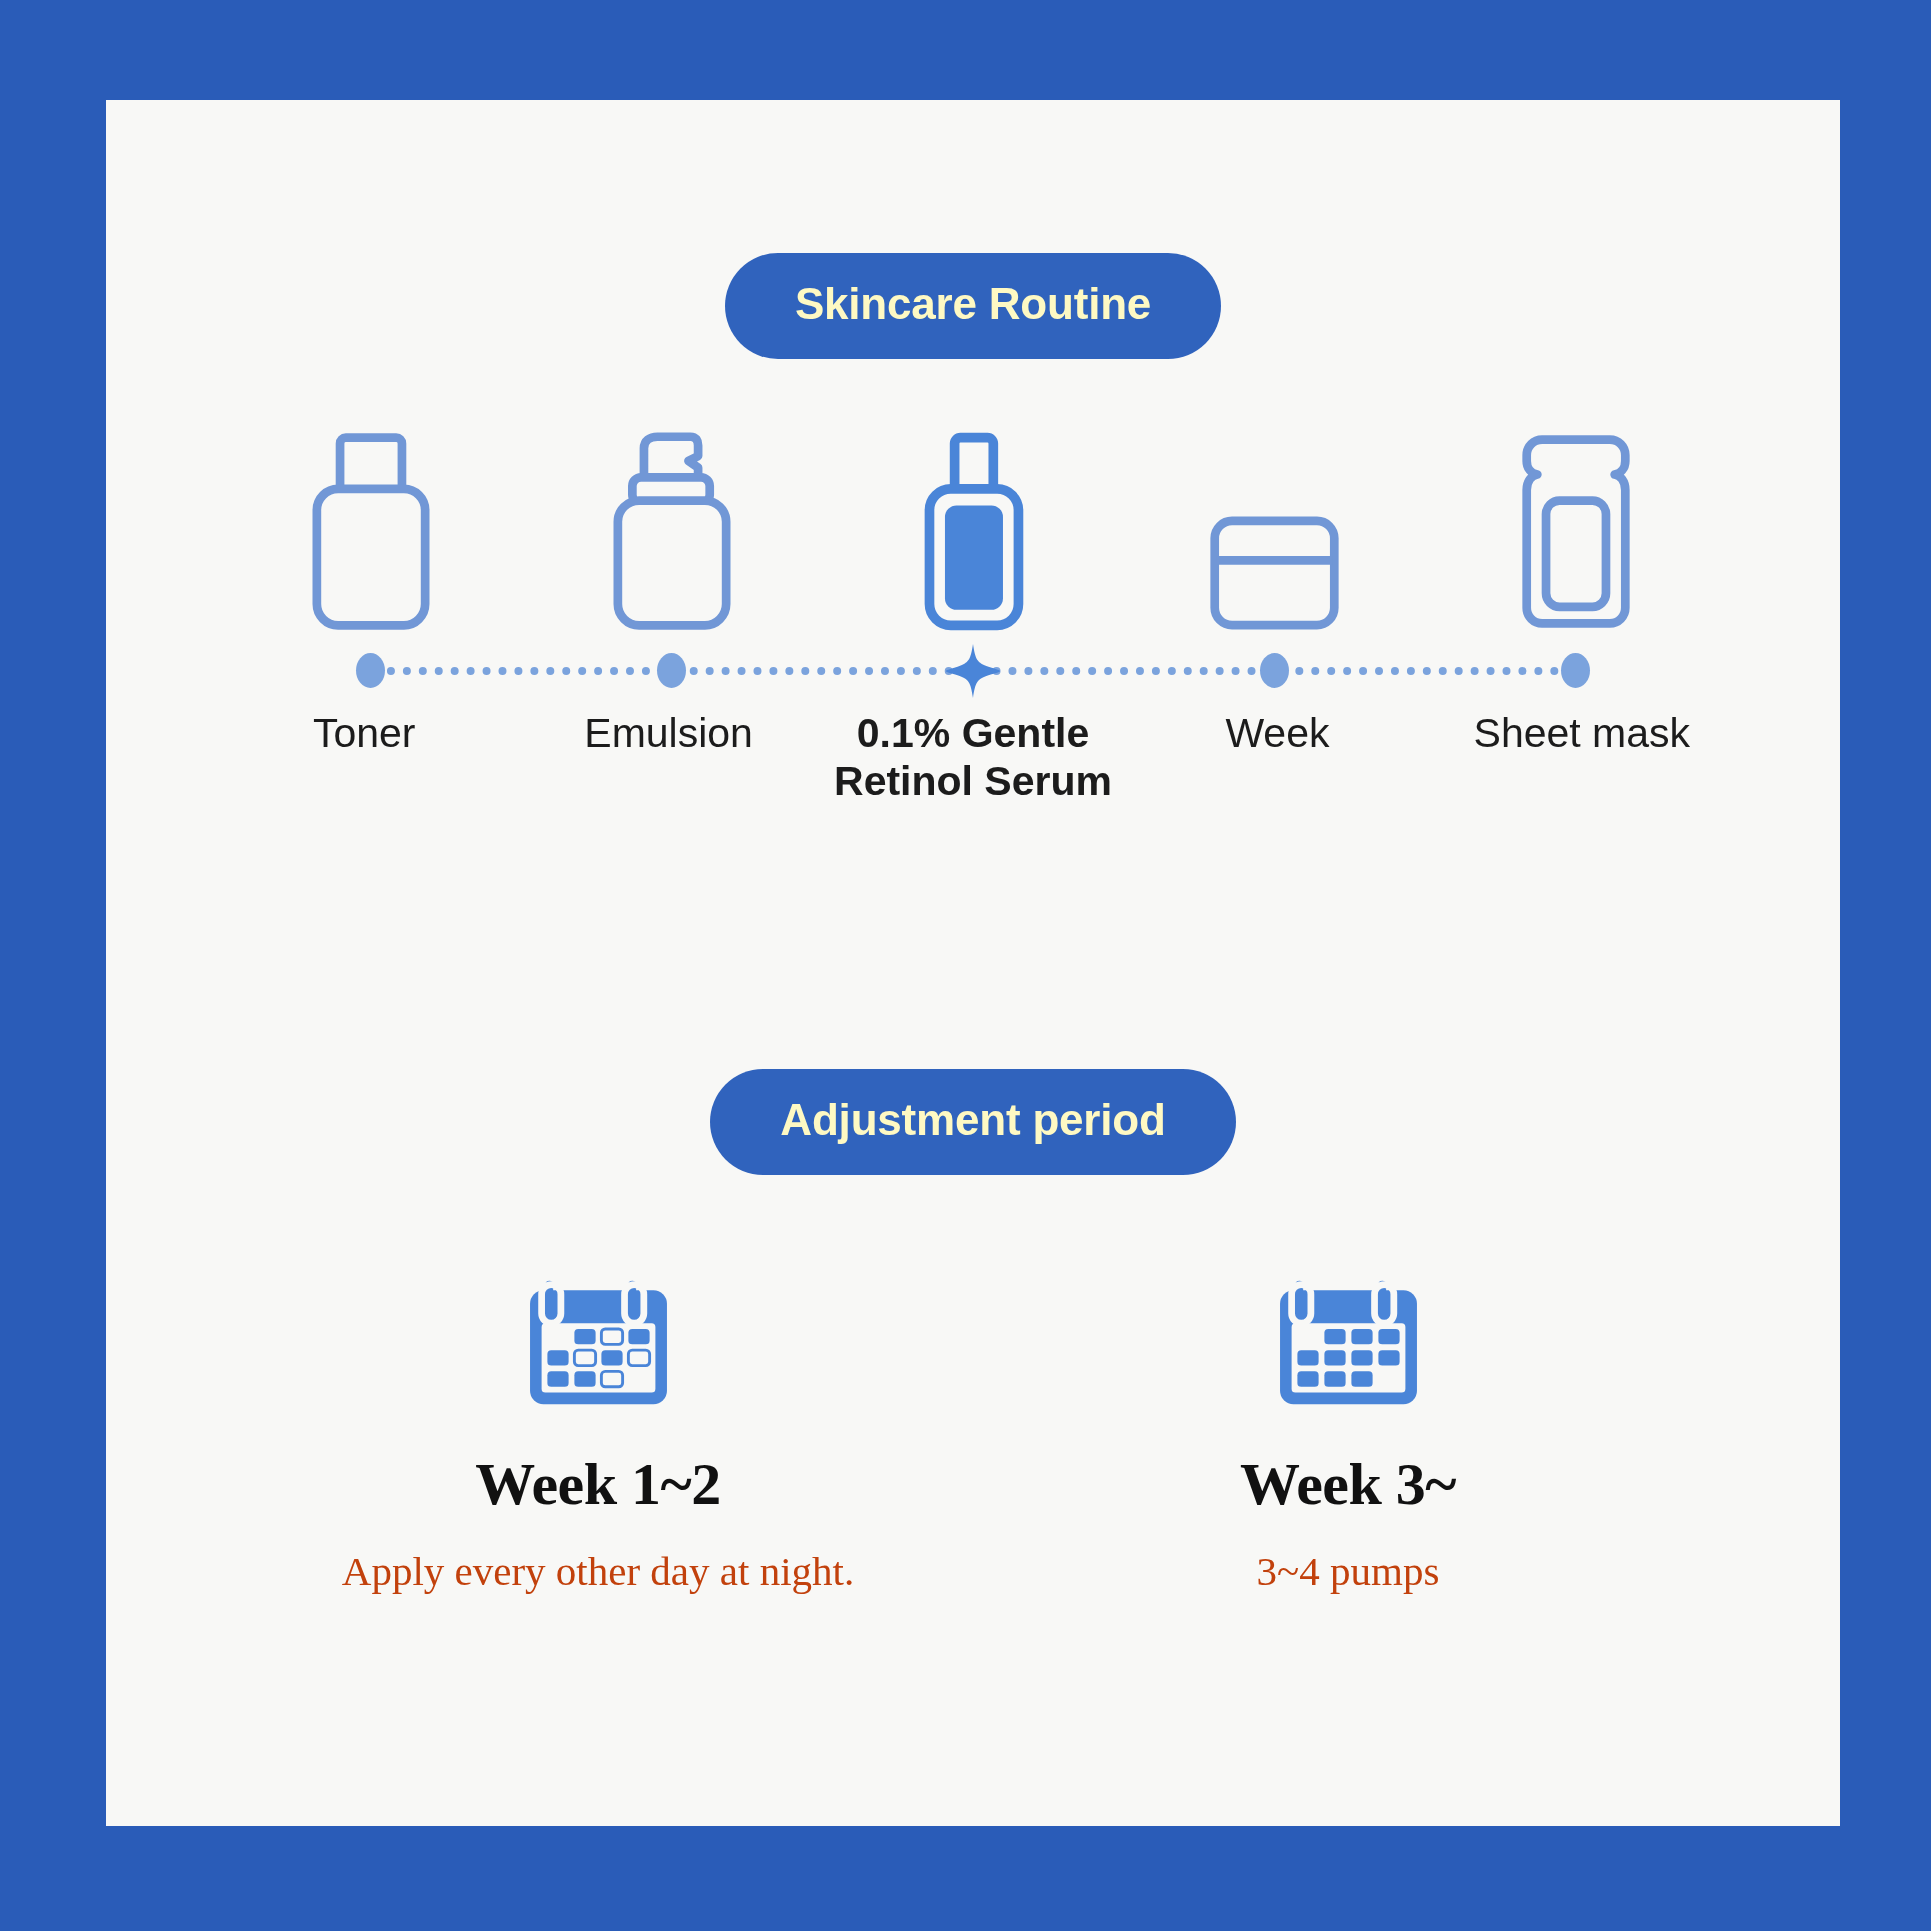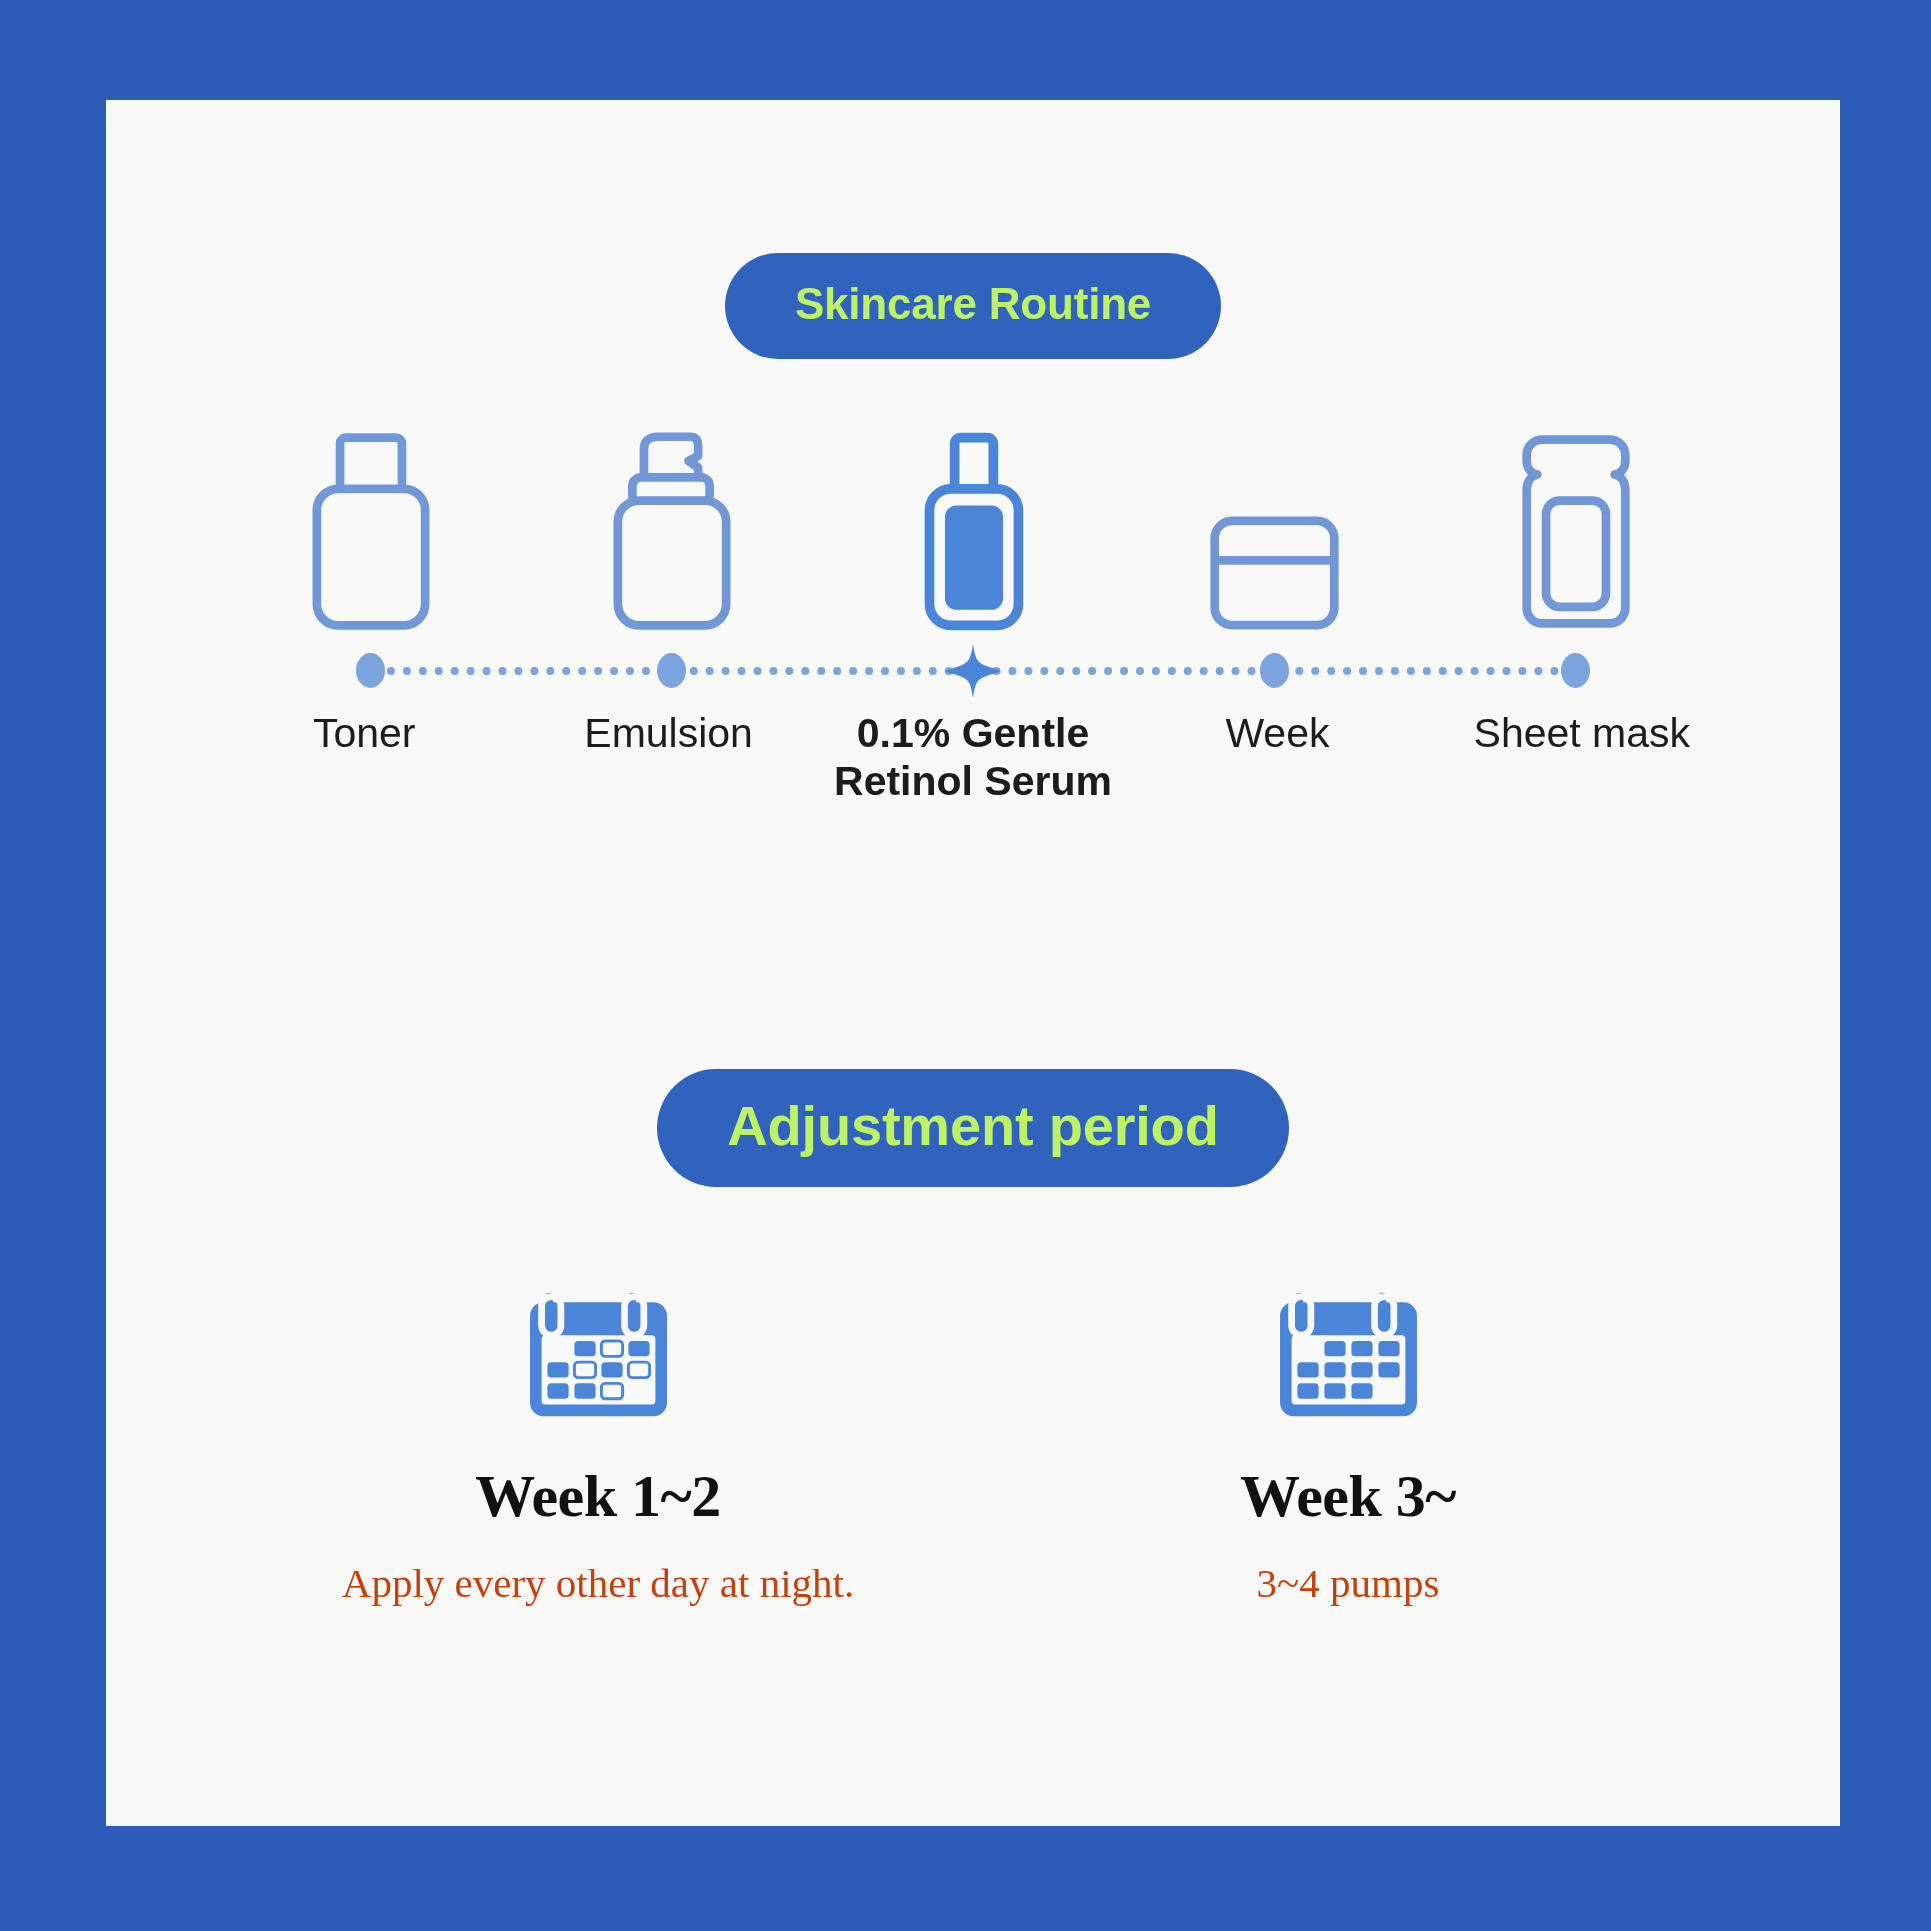--- a/index.html
+++ b/index.html
@@ -29,40 +29,40 @@
 
   
   .badge-row {
     width: 100%;
     display: flex;
     justify-content: center;
   }
 
   .badge {
     background: #3063bd;
-    color: #bef264;
+    color: #fef9c3;
     border-radius: 965px;
     font-weight: bold;
     letter-spacing: -0.2px;
     text-align: center;
     white-space: nowrap;
     line-height: 1;
     display: flex;
     align-items: center;
     justify-content: center;
   }
 
   .badge-routine {
     font-size: 44px;
     padding: 29px 70px 33px 70px;
     margin-top: 153px;
   }
 
   .badge-adjust {
-    font-size: 56px;
+    font-size: 44px;
     padding: 29px 70px 33px 70px;
     margin-top: 234px;
   }
 
   
   .steps {
     position: relative;
     margin-top: 70px;
     width: 100%;
     height: 406px;

